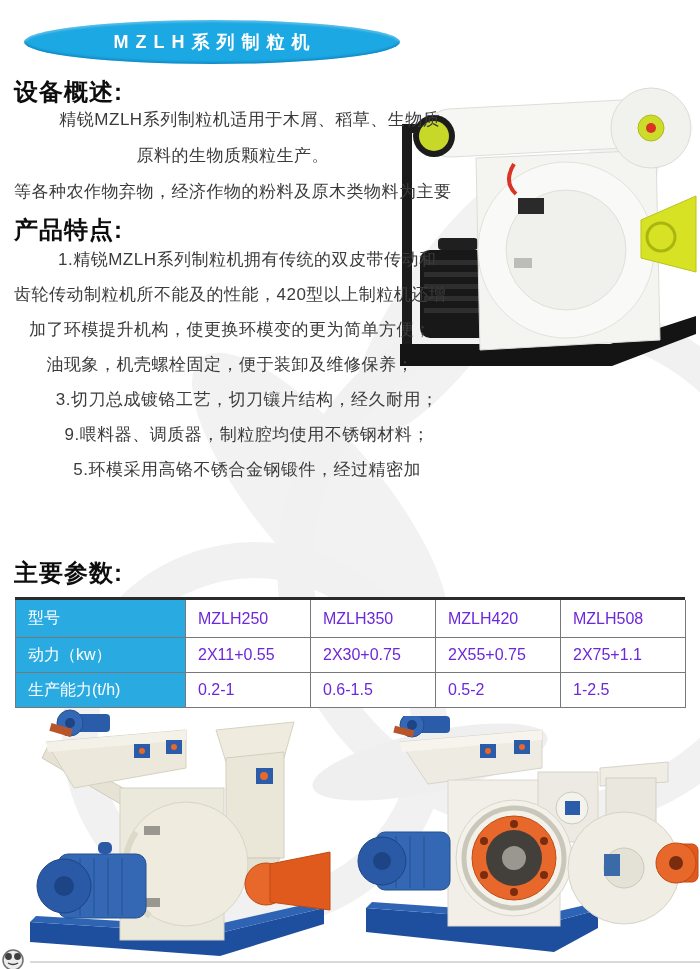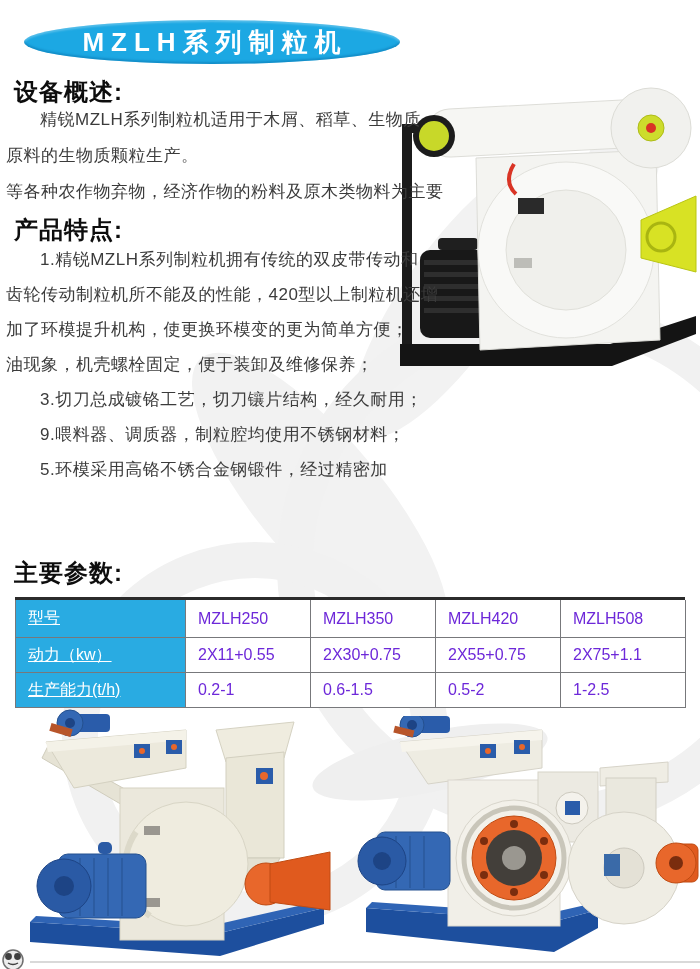--- a/index.html
+++ b/index.html
@@ -14,48 +14,48 @@
   .layer{position:absolute;z-index:1;}
 
   
   .banner{
     left:24px;top:20px;width:376px;height:44px;
     background:#1ca8e3;border-radius:50%;
     box-shadow:inset 0 -2px 2px rgba(9,110,168,.45), inset 0 2px 2px rgba(255,255,255,.25);
     display:flex;align-items:center;justify-content:center;
   }
   .banner span{
-    color:#fff;font-size:26px;font-weight:700;letter-spacing:7px;
+    color:#fff;font-size:18px;font-weight:700;letter-spacing:7px;
     white-space:nowrap;transform:translateX(3px);
   }
 
   
   .h{font-size:24px;font-weight:700;color:#0d0d0d;letter-spacing:1px;white-space:nowrap;}
   .h-overview{left:14px;top:76px;}
   .h-features{left:14px;top:214px;}
   .h-params{left:14px;top:557px;}
 
   
-  .textblock{left:6px;white-space:nowrap;}
+  .textblock{left:14px;white-space:nowrap;text-align:center;}
   .tb-overview{top:102px;}
   .tb-overview .line{line-height:36px;}
   .tb-features{top:242px;}
   .tb-features .line{line-height:35px;}
   .line{font-size:17px;color:#3b3b3b;letter-spacing:.5px;}
   .line.indent{padding-left:34px;}
 
   
   .table-wrap{left:15px;top:597px;width:670px;border-top:3px solid #2b2b2b;}
   table.params{border-collapse:collapse;table-layout:fixed;width:670px;}
   table.params td{
     border:1px solid #77787b;background:#fff;color:#6d28d9;
     font-size:16px;height:34px;padding:0 4px 0 12px;overflow:hidden;white-space:nowrap;
   }
   table.params tr:first-child td{height:37px;border-top:none;}
-  table.params td.lbl{background:#29abe2;color:#ffffff;border-color:#77787b;text-decoration:underline;}
+  table.params td.lbl{background:#29abe2;color:#ffffff;border-color:#77787b;}
 
   
   .photo{background:transparent;}
   .photo-main{left:398px;top:62px;width:300px;height:305px;}
   .photo-left{left:18px;top:706px;width:318px;height:258px;}
   .photo-right{left:352px;top:716px;width:348px;height:246px;}
 
   .bottom-rule{left:30px;top:961px;width:670px;height:2px;background:#d9d9d9;}
   .corner-logo{left:2px;top:946px;width:24px;height:24px;}
 </style>

